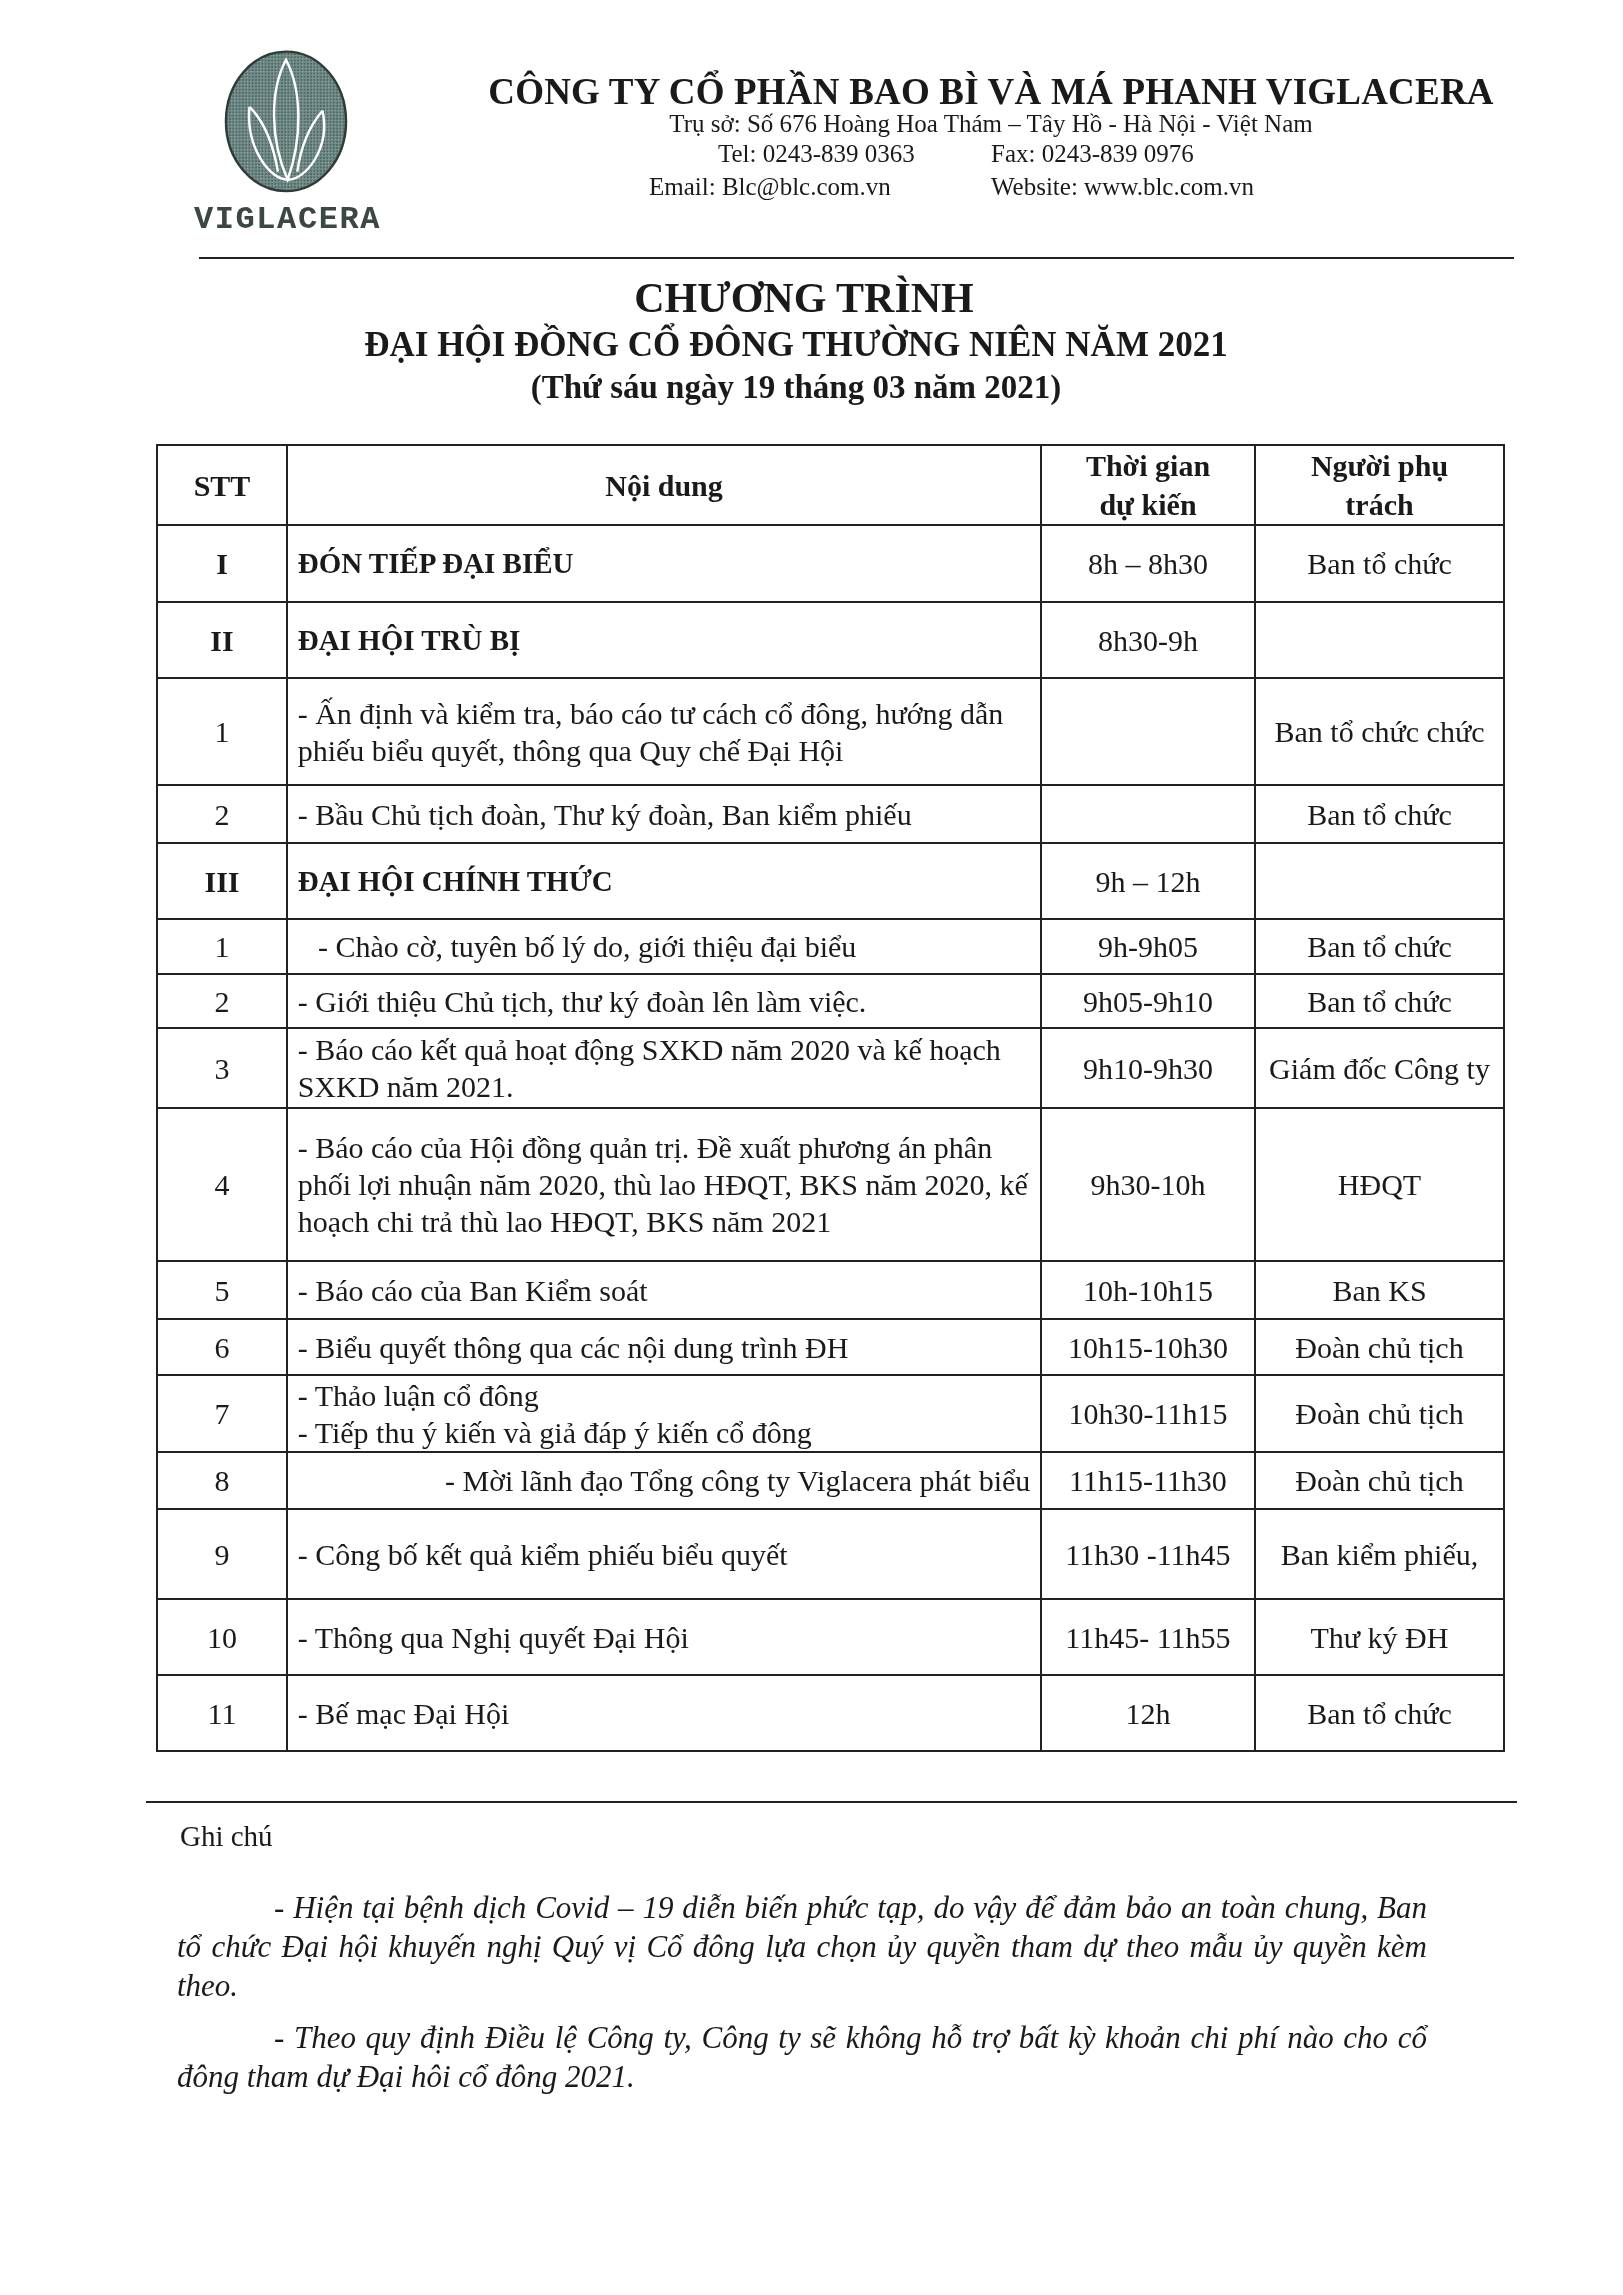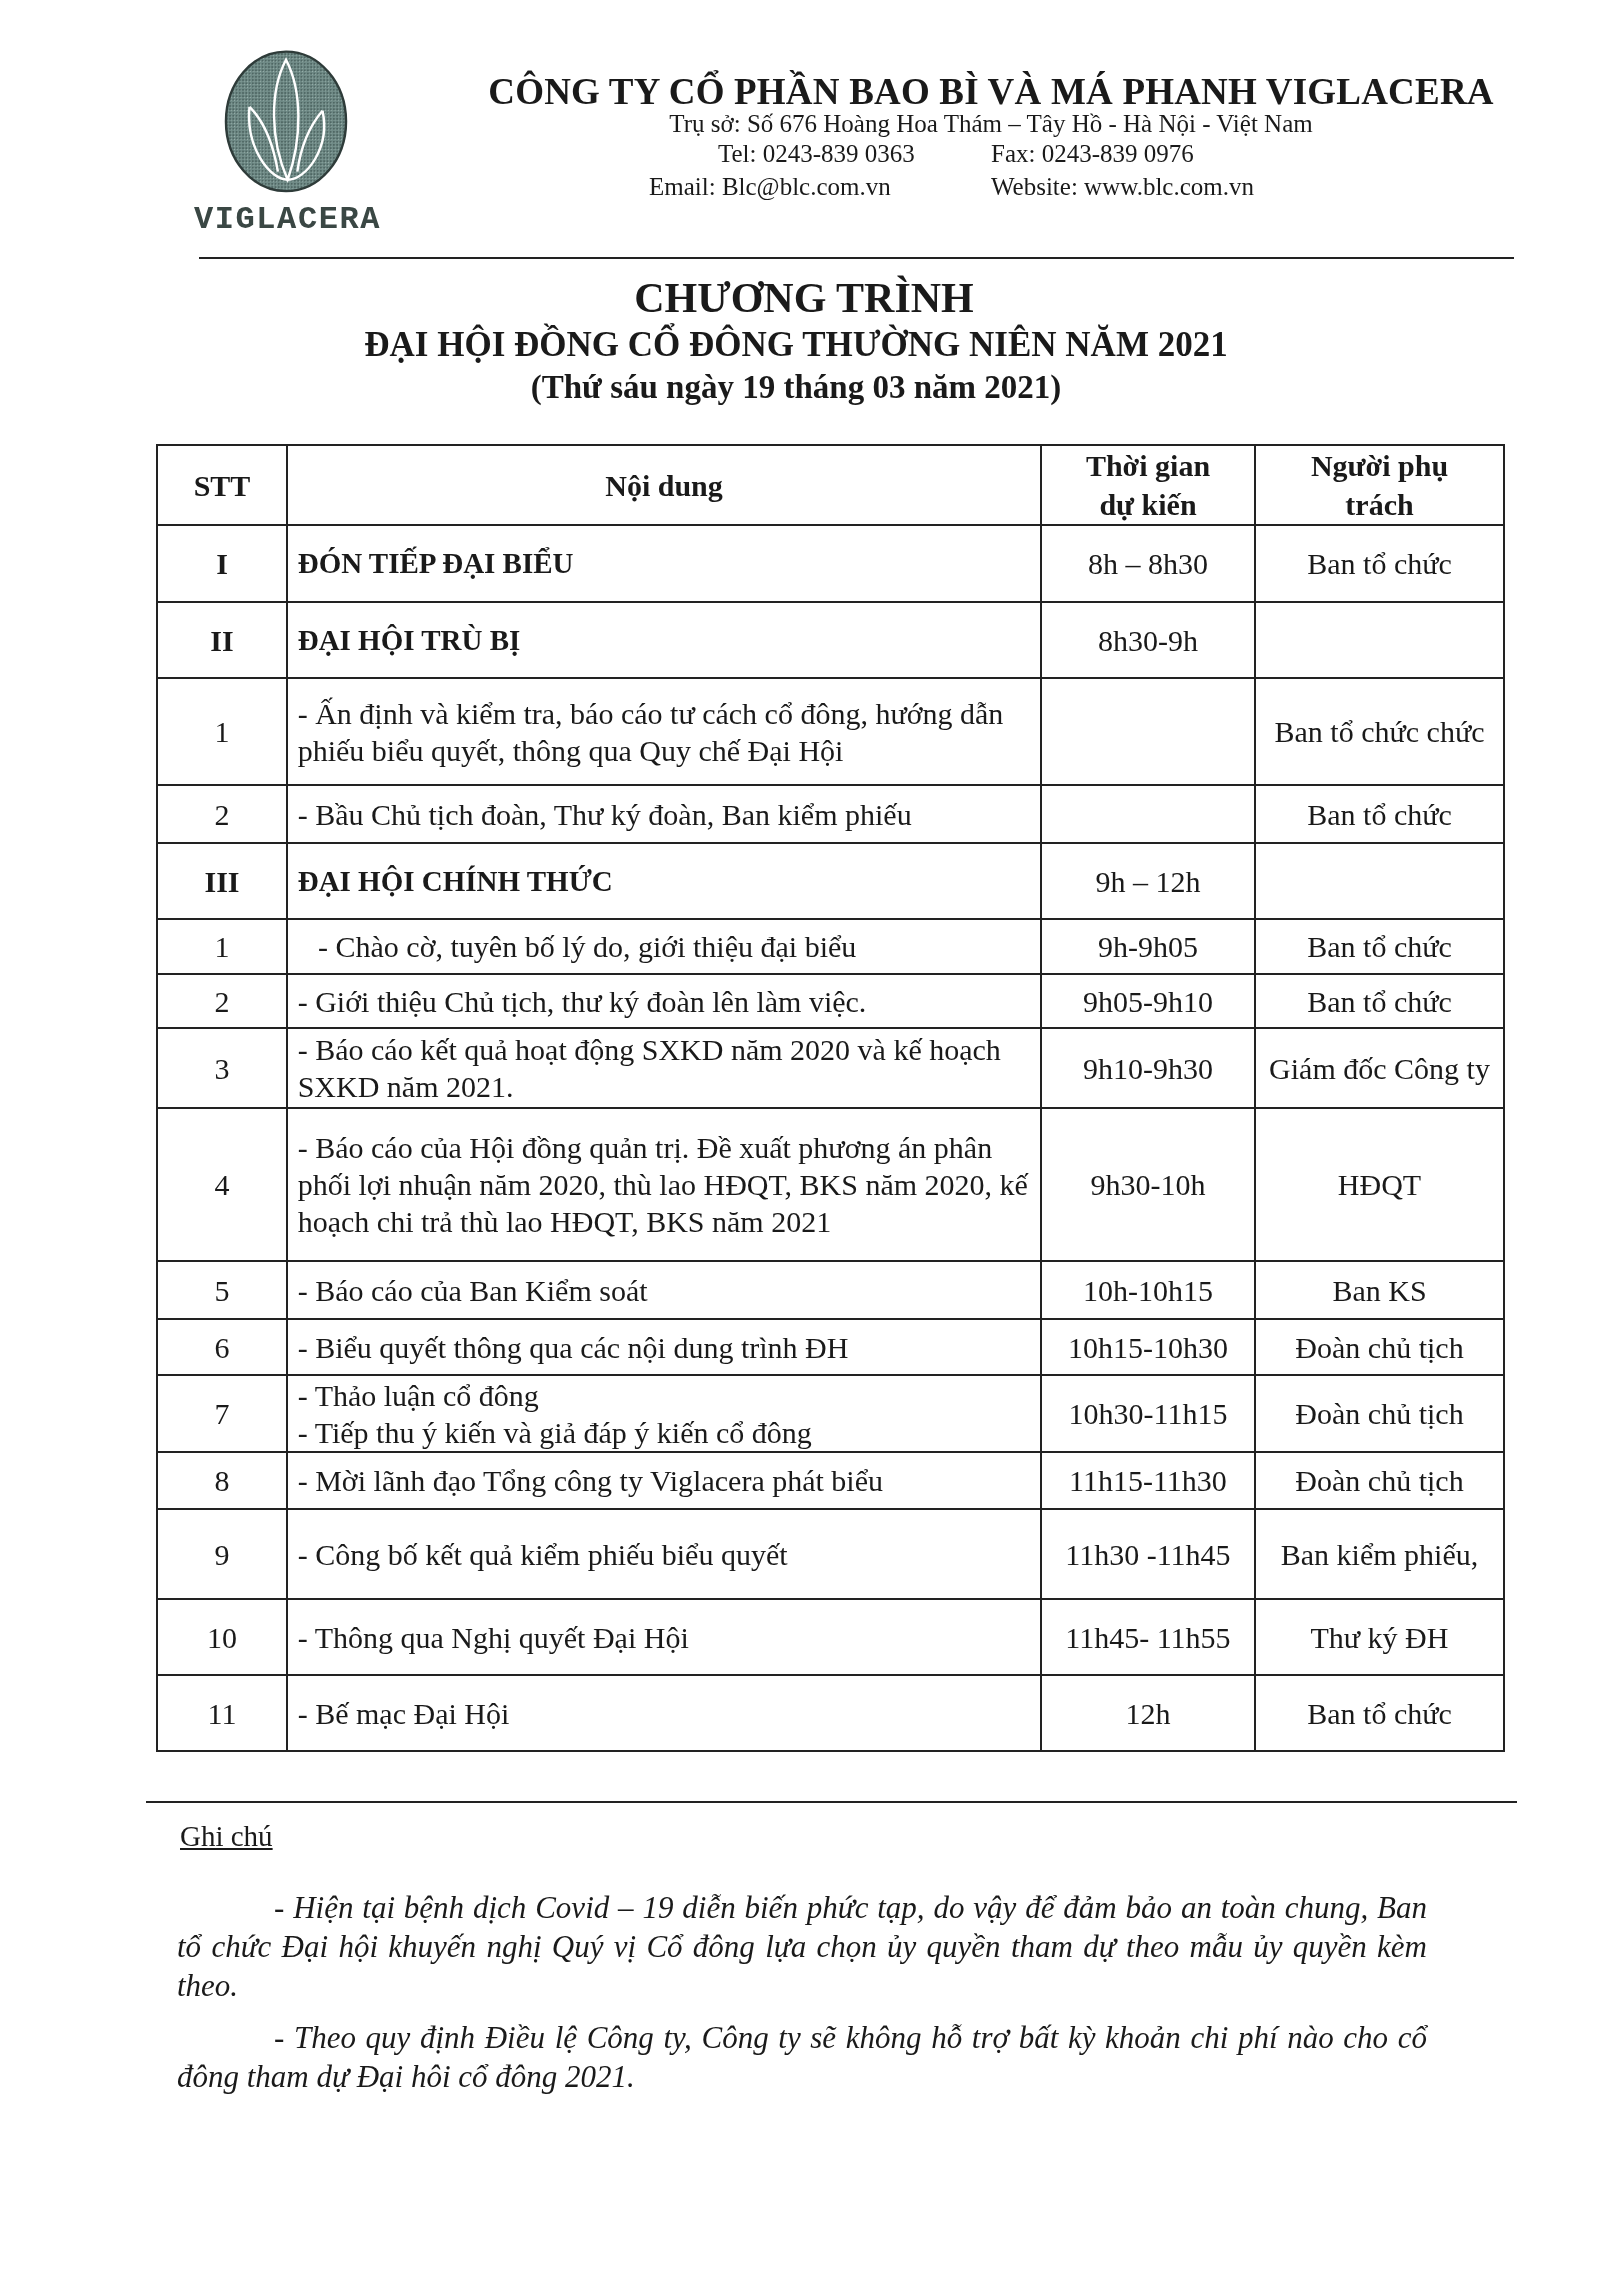--- a/index.html
+++ b/index.html
@@ -47,21 +47,21 @@
   td.content { text-align: left; }
   tr.section td { font-weight: normal; }
   tr.section td.content { font-weight: bold; font-size: 29px; }
   tr.section td.stt { font-weight: bold; }
   .top-align td.stt { vertical-align: top; padding-top: 3.2px; }
   .top-align td.owner { vertical-align: top; padding-top: 3.2px; }
 
   #bottom-rule { left: 146px; top: 1801px; width: 1371px; height: 2.4px; background: #222; }
 
   
-  #notes-heading { left: 180px; top: 1820px; font-size: 29px; text-decoration: underline; }
+  #notes-heading { left: 180px; top: 1820px; font-size: 29px; }
   .note { position: absolute; left: 177px; width: 1250px; font-size: 31px; font-style: italic;
     line-height: 39px; text-align: justify; text-indent: 97px; }
   #note-1 { top: 1888px; }
   #note-2 { top: 2018px; }
 </style>
 </head>
 <body>
 
 <div id="logo" class="abs">
   <svg width="146" height="146" viewBox="0 0 180 180">
@@ -178,21 +178,21 @@
       </tr>
       <tr style="height: 77px;">
         <td class="stt">7</td>
         <td class="content" style="white-space: pre-line;">- Thảo luận cổ đông
 - Tiếp thu ý kiến và giả  đáp ý kiến cổ đông</td>
         <td class="time">10h30-11h15</td>
         <td class="owner" style="padding: 0px 4.9px;">Đoàn chủ tịch</td>
       </tr>
       <tr style="height: 57px;">
         <td class="stt">8</td>
-        <td class="content" style="white-space: pre-line;">- Mời lãnh đạo Tổng công ty Viglacera phát biểu</td>
+        <td class="content" style="white-space: pre-line; text-align: right;">- Mời lãnh đạo Tổng công ty Viglacera phát biểu</td>
         <td class="time">11h15-11h30</td>
         <td class="owner" style="padding: 0px 4.9px;">Đoàn chủ tịch</td>
       </tr>
       <tr style="height: 90px;">
         <td class="stt">9</td>
         <td class="content" style="white-space: pre-line;">- Công bố kết quả kiểm phiếu biểu quyết</td>
         <td class="time">11h30 -11h45</td>
         <td class="owner" style="padding: 0px 23px;">Ban kiểm phiếu,</td>
       </tr>
       <tr style="height: 76px;">

